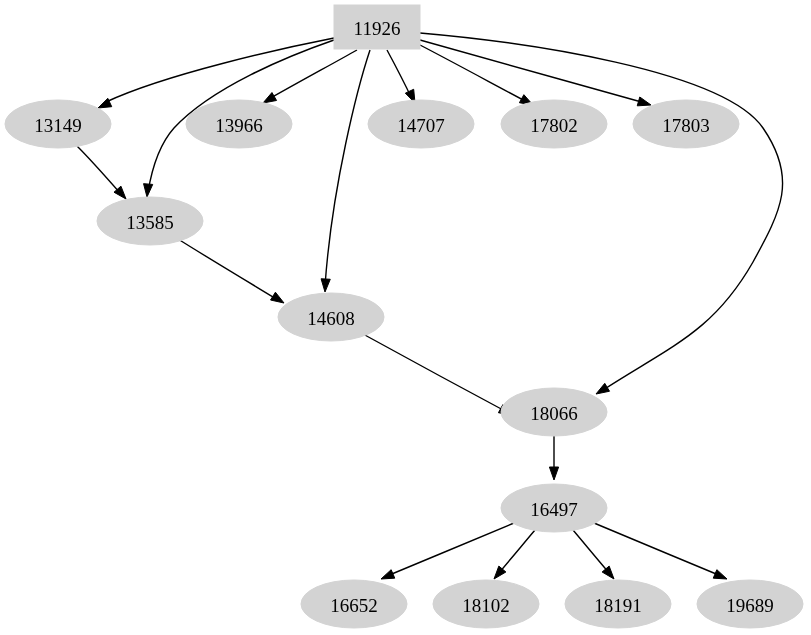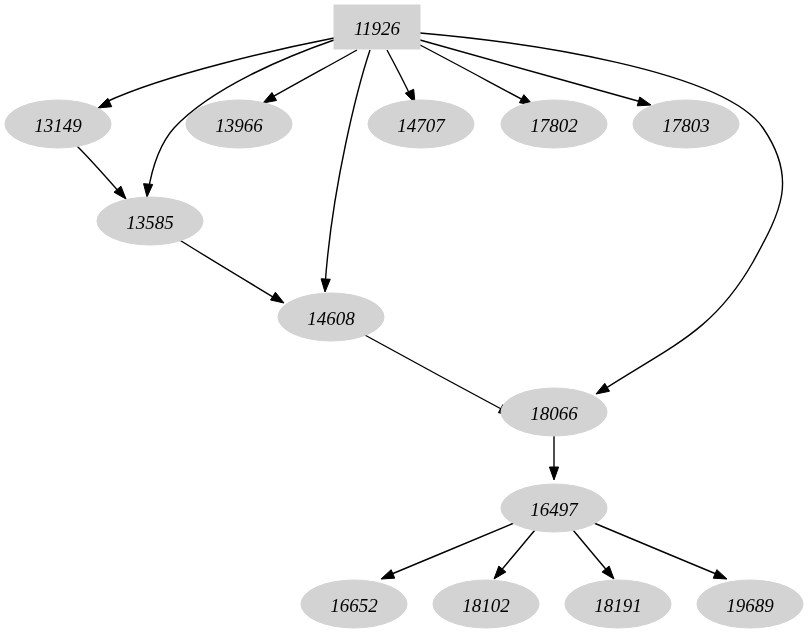--- a/index.html
+++ b/index.html
@@ -10,21 +10,20 @@
   body {
     width: 811px;
     height: 635px;
     overflow: hidden;
     font-family: "Liberation Serif", "DejaVu Serif", serif;
   }
   #graph-root {
     position: relative;
     width: 811px;
     height: 635px;
-    font-style: italic;
   }
   svg#graph-canvas {
     display: block;
     width: 811px;
     height: 635px;
   }
   .node-shape {
     fill: #d3d3d3;
     stroke: #d3d3d3;
     stroke-width: 1;

